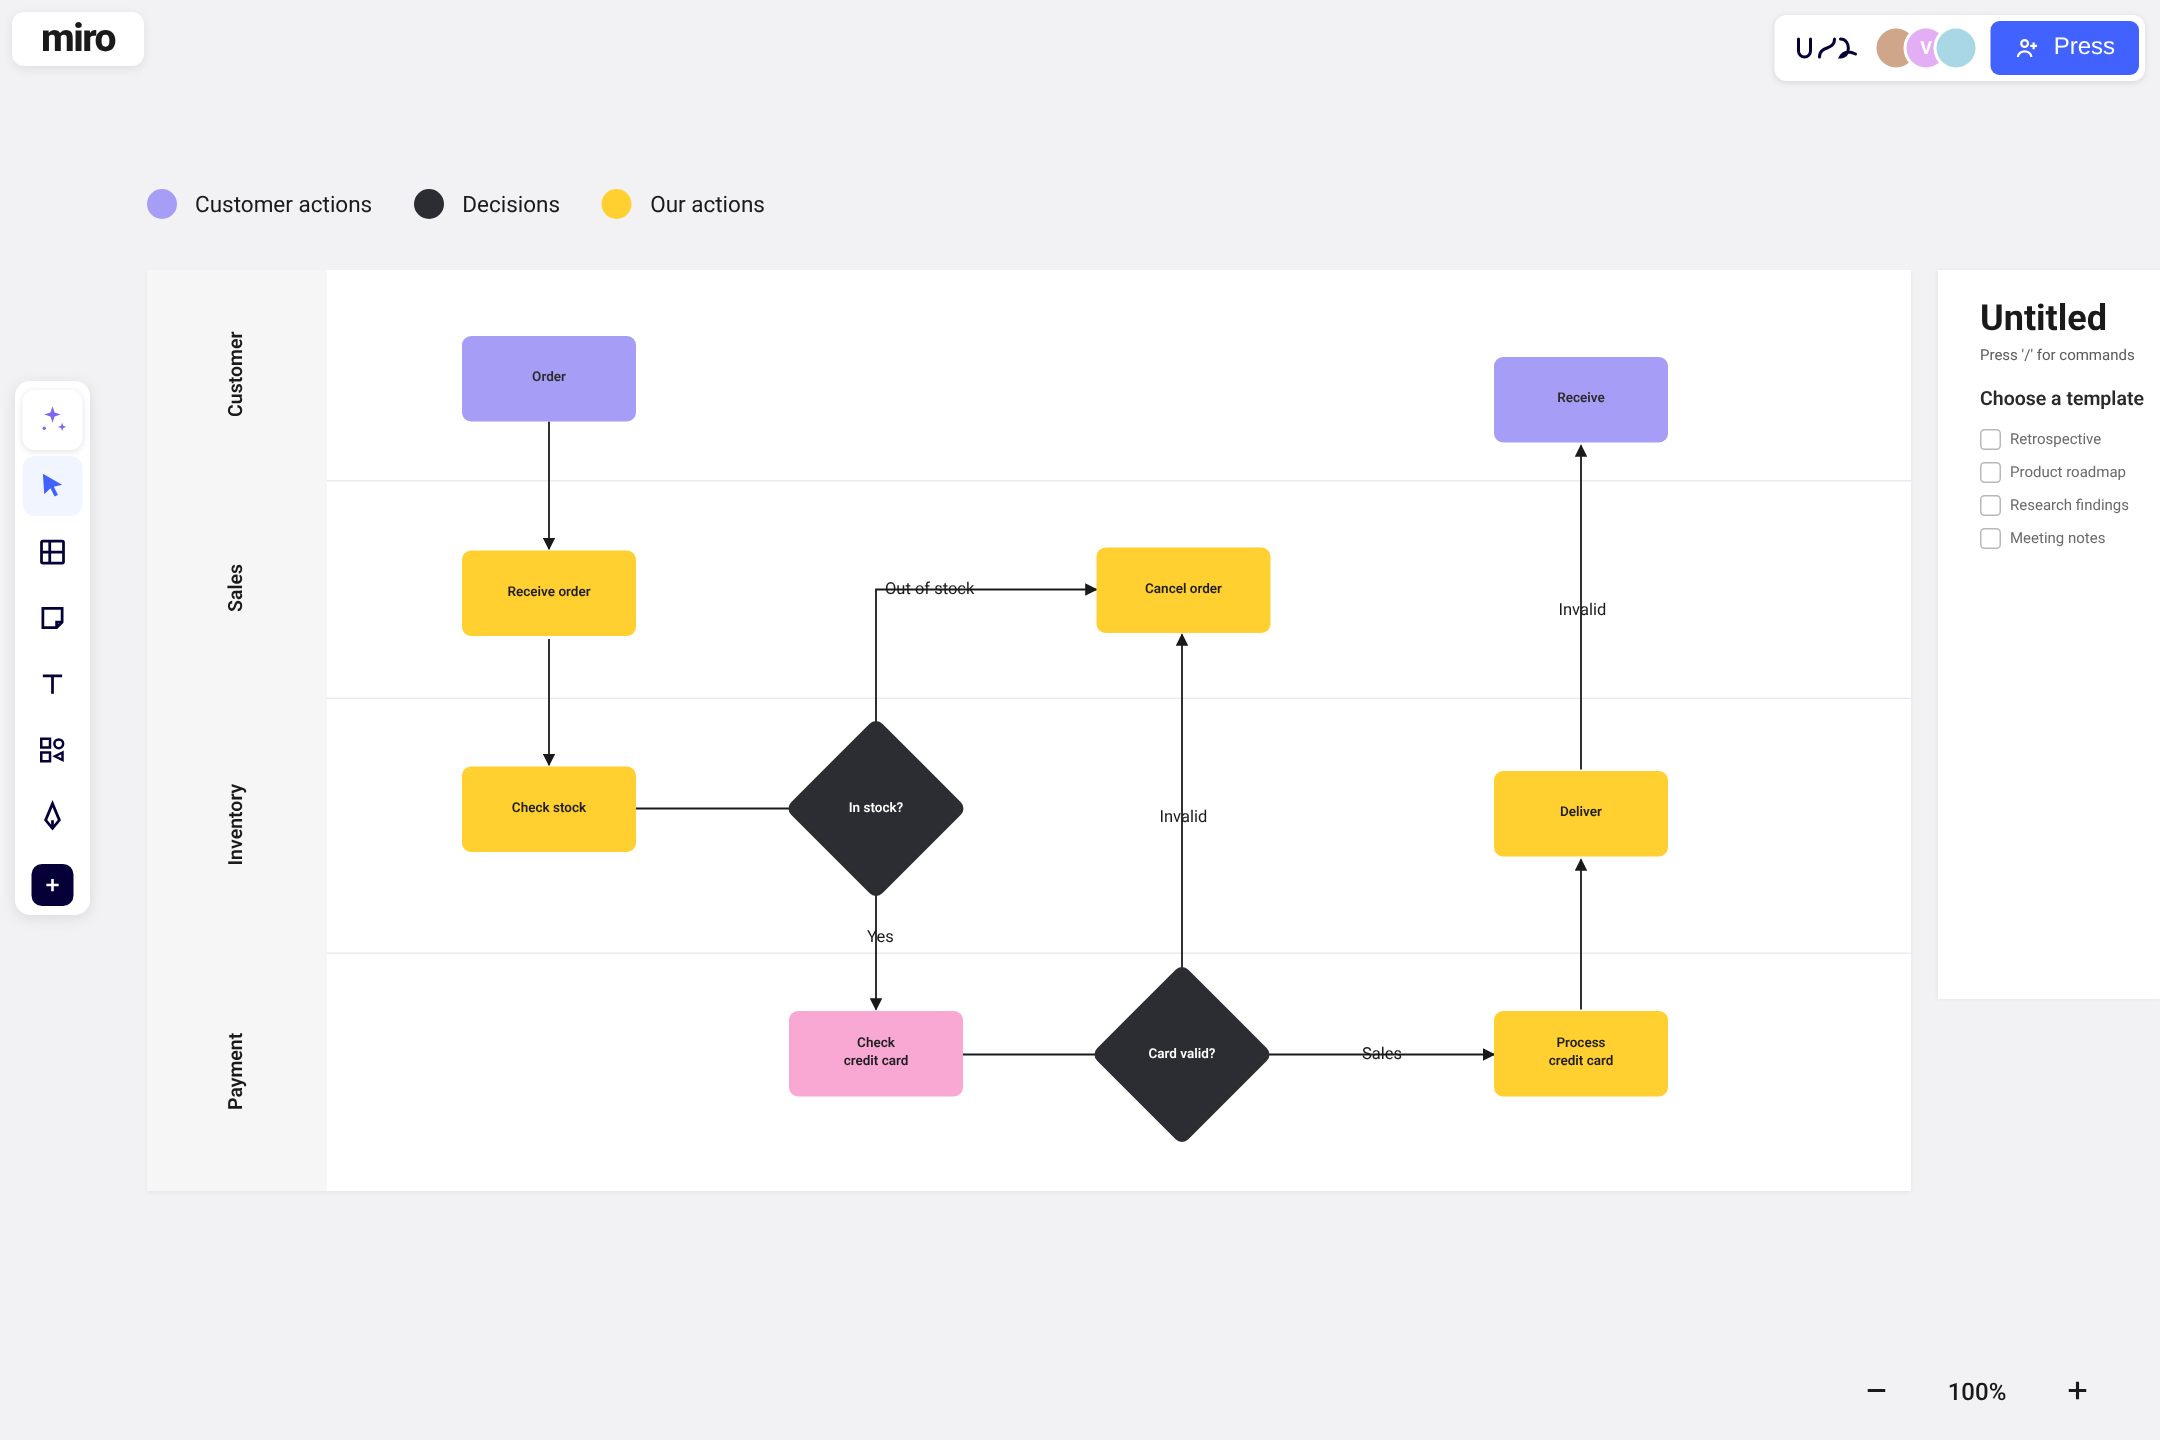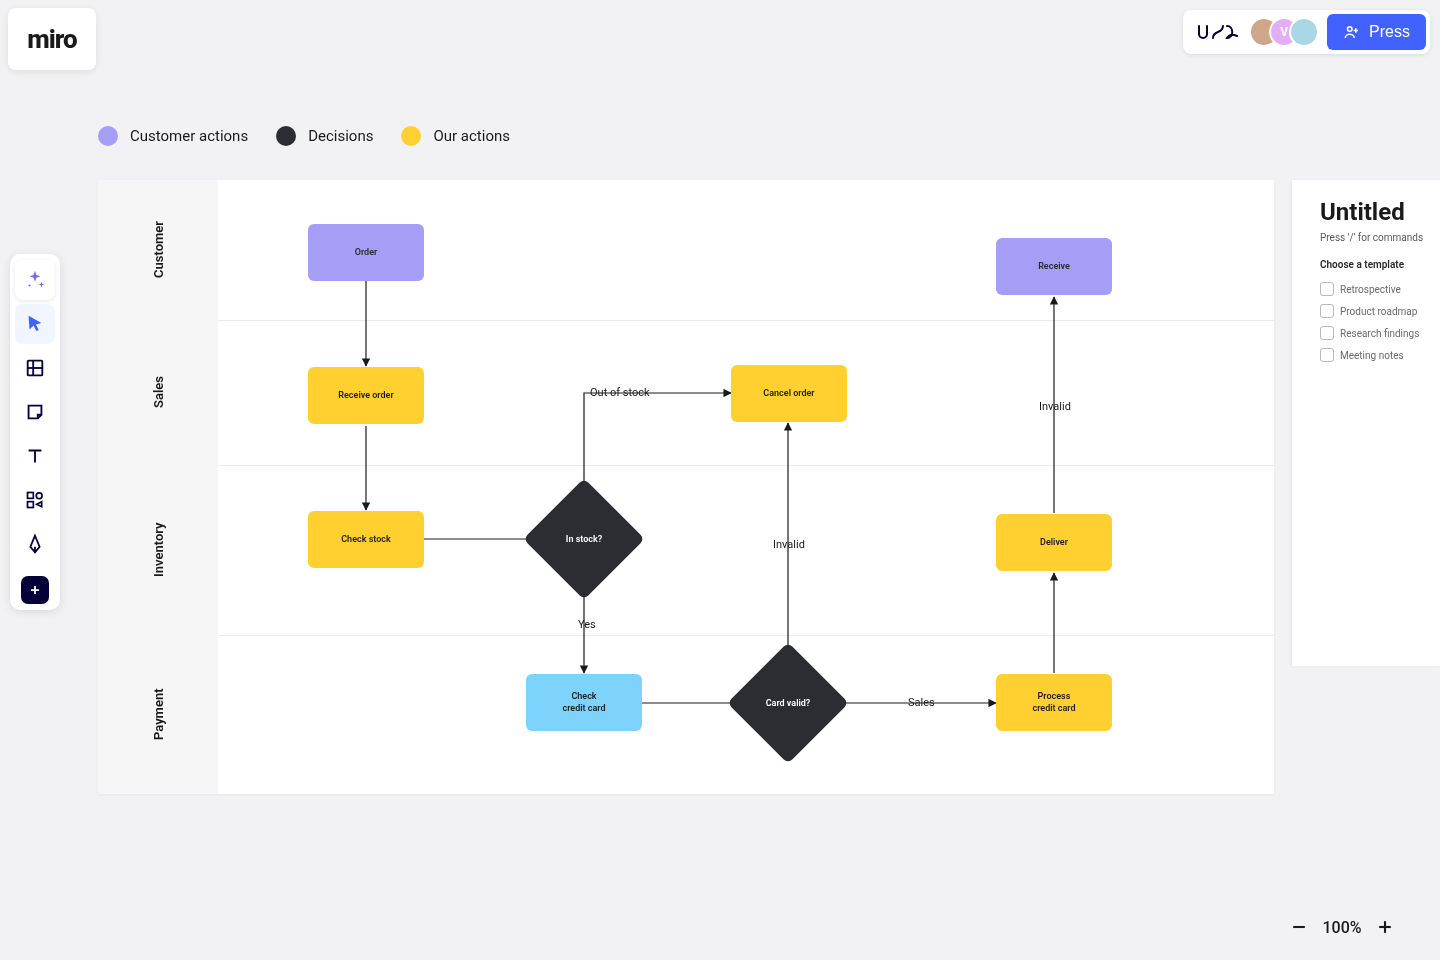--- a/index.html
+++ b/index.html
@@ -6,21 +6,21 @@
   --bg:#f2f2f5;
   --panel:#ffffff;
   --lane:#f6f6f6;
   --blue:#4262ff;
   --text:#1a1a1a;
 }
 *{box-sizing:border-box;}
 html,body{margin:0;padding:0;width:1440px;height:960px;font-family:-apple-system,BlinkMacSystemFont,"Segoe UI",Roboto,Helvetica,Arial,sans-serif;color:var(--text);}
 body{background:var(--bg);position:relative;overflow:hidden;}
 
-.logo{position:absolute;left:8px;top:8px;background:#fff;border-radius:8px;box-shadow:0 2px 8px rgba(0,0,0,.08);width:88px;height:62px;display:flex;align-items:center;justify-content:center;font-weight:800;font-size:26px;letter-spacing:-1px;}
+.logo{position:absolute;left:8px;top:8px;background:#fff;border-radius:8px;box-shadow:0 2px 8px rgba(0,0,0,.08);width:88px;height:36px;display:flex;align-items:center;justify-content:center;font-weight:800;font-size:26px;letter-spacing:-1px;}
 
 .topbar{position:absolute;right:10px;top:10px;background:#fff;border-radius:8px;box-shadow:0 1px 4px rgba(0,0,0,.1);height:44px;display:flex;align-items:center;gap:8px;padding:4px 4px 4px 10px;}
 .topbar .drawing{width:48px;display:flex;align-items:center;justify-content:center;}
 .avatars{display:flex;align-items:center;}
 .avatars .av{width:30px;height:30px;border-radius:50%;border:2px solid #fff;margin-left:-10px;display:flex;align-items:center;justify-content:center;font-size:12px;font-weight:700;color:#fff;}
 .avatars .av:first-child{margin-left:0;}
 .av1{background:#cfa68a;}
 .av2{background:#e3aef4;color:#3a3a3a;}
 .av3{background:#a9d7e5;}
 .share{background:var(--blue);color:#fff;border:none;border-radius:6px;height:36px;display:flex;align-items:center;gap:8px;padding:0 16px;font-size:16px;font-weight:500;cursor:pointer;}
@@ -45,25 +45,25 @@
 .node.cust{color:#2c2c2c;}
 .diamond{position:absolute;width:86px;height:86px;}
 .diamond .box{width:100%;height:100%;transform:rotate(45deg);background:#2c2c33;border-radius:6px;}
 .diamond .lbl{position:absolute;inset:0;display:flex;align-items:center;justify-content:center;font-size:9px;font-weight:600;color:#fff;}
 
 .edgelabel{position:absolute;font-size:11px;color:#1a1a1a;}
 
 .sidepanel{position:absolute;right:0;top:180px;width:148px;height:486px;background:#fff;box-shadow:-1px 0 3px rgba(0,0,0,.05);padding:18px 0 0 28px;overflow:hidden;}
 .sidepanel .title{font-weight:700;font-size:24px;margin-bottom:6px;white-space:nowrap;}
 .sidepanel .hint{font-size:10px;color:#5a5a5a;margin-bottom:16px;white-space:nowrap;}
-.sidepanel .sub{font-size:10px;font-weight:600;color:#2a2a2a;margin-bottom:8px;white-space:nowrap;}
+.sidepanel .sub{font-size:13px;font-weight:600;color:#2a2a2a;margin-bottom:8px;white-space:nowrap;}
 .sidepanel .opt{display:flex;align-items:center;gap:6px;height:22px;font-size:10px;color:#6a6a6a;white-space:nowrap;}
 .sidepanel .opt .ic{width:14px;height:14px;border:1.5px solid #b8b8b8;border-radius:3px;flex-shrink:0;}
 
-.zoom{position:absolute;right:40px;bottom:18px;display:flex;align-items:center;gap:4px;}
+.zoom{position:absolute;right:40px;bottom:18px;display:flex;align-items:center;gap:28px;}
 .zoom .zb{width:30px;height:30px;display:flex;align-items:center;justify-content:center;cursor:pointer;color:#1a1a1a;}
 .zoom .zv{font-size:16px;font-weight:500;min-width:48px;text-align:center;}
 
 svg.connectors{position:absolute;left:0;top:0;pointer-events:none;}
 </style>
 </head>
 <body>
 
 <div class="logo">miro</div>
 
@@ -210,21 +210,21 @@
   <div class="node" style="left:210px;top:331px;width:116px;height:57px;background:#ffd02f">Check stock</div>
   <div class="node" style="left:210px;top:187px;width:116px;height:57px;background:#ffd02f">Receive order</div>
 
   <div class="diamond" style="left:443px;top:316px">
     <div class="box"></div>
     <div class="lbl">In stock?</div>
   </div>
 
   <div class="node" style="left:633px;top:185px;width:116px;height:57px;background:#ffd02f">Cancel order</div>
 
-  <div class="node" style="left:428px;top:494px;width:116px;height:57px;background:#7dd3fc;white-space:pre">Check
+  <div class="node" style="left:428px;top:494px;width:116px;height:57px;background:#f9a8d4;white-space:pre">Check
 credit card</div>
 
   <div class="diamond" style="left:647px;top:480px">
     <div class="box"></div>
     <div class="lbl">Card valid?</div>
   </div>
 
   <div class="node" style="left:898px;top:494px;width:116px;height:57px;background:#ffd02f;white-space:pre">Process
 credit card</div>
   <div class="node" style="left:898px;top:334px;width:116px;height:57px;background:#ffd02f">Deliver</div>

